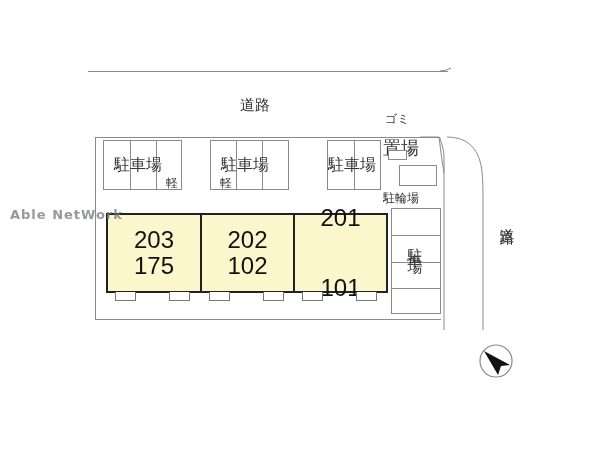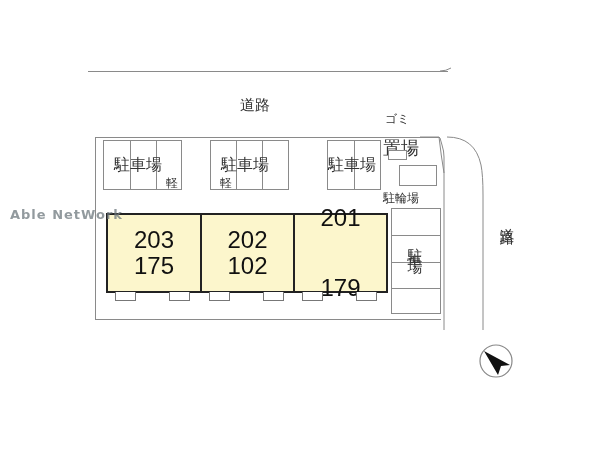--- a/index.html
+++ b/index.html
@@ -78,21 +78,21 @@
   <div class="unit" style="left:106px;top:213px;width:96px;height:80px;">
     <span>203</span>
     <span>175</span>
   </div>
   <div class="unit" style="left:200px;top:213px;width:95px;height:80px;">
     <span>202</span>
     <span>102</span>
   </div>
   <div class="unit" style="left:293px;top:213px;width:95px;height:80px;gap:44px;">
     <span>201</span>
-    <span>179</span>
+    <span>101</span>
   </div>
 
   <div class="step" style="left:115px;top:292px;"></div>
   <div class="step" style="left:169px;top:292px;"></div>
   <div class="step" style="left:209px;top:292px;"></div>
   <div class="step" style="left:263px;top:292px;"></div>
   <div class="step" style="left:302px;top:292px;"></div>
   <div class="step" style="left:356px;top:292px;"></div>
 
   <svg class="abs" style="left:478px;top:343px;" width="36" height="36">

